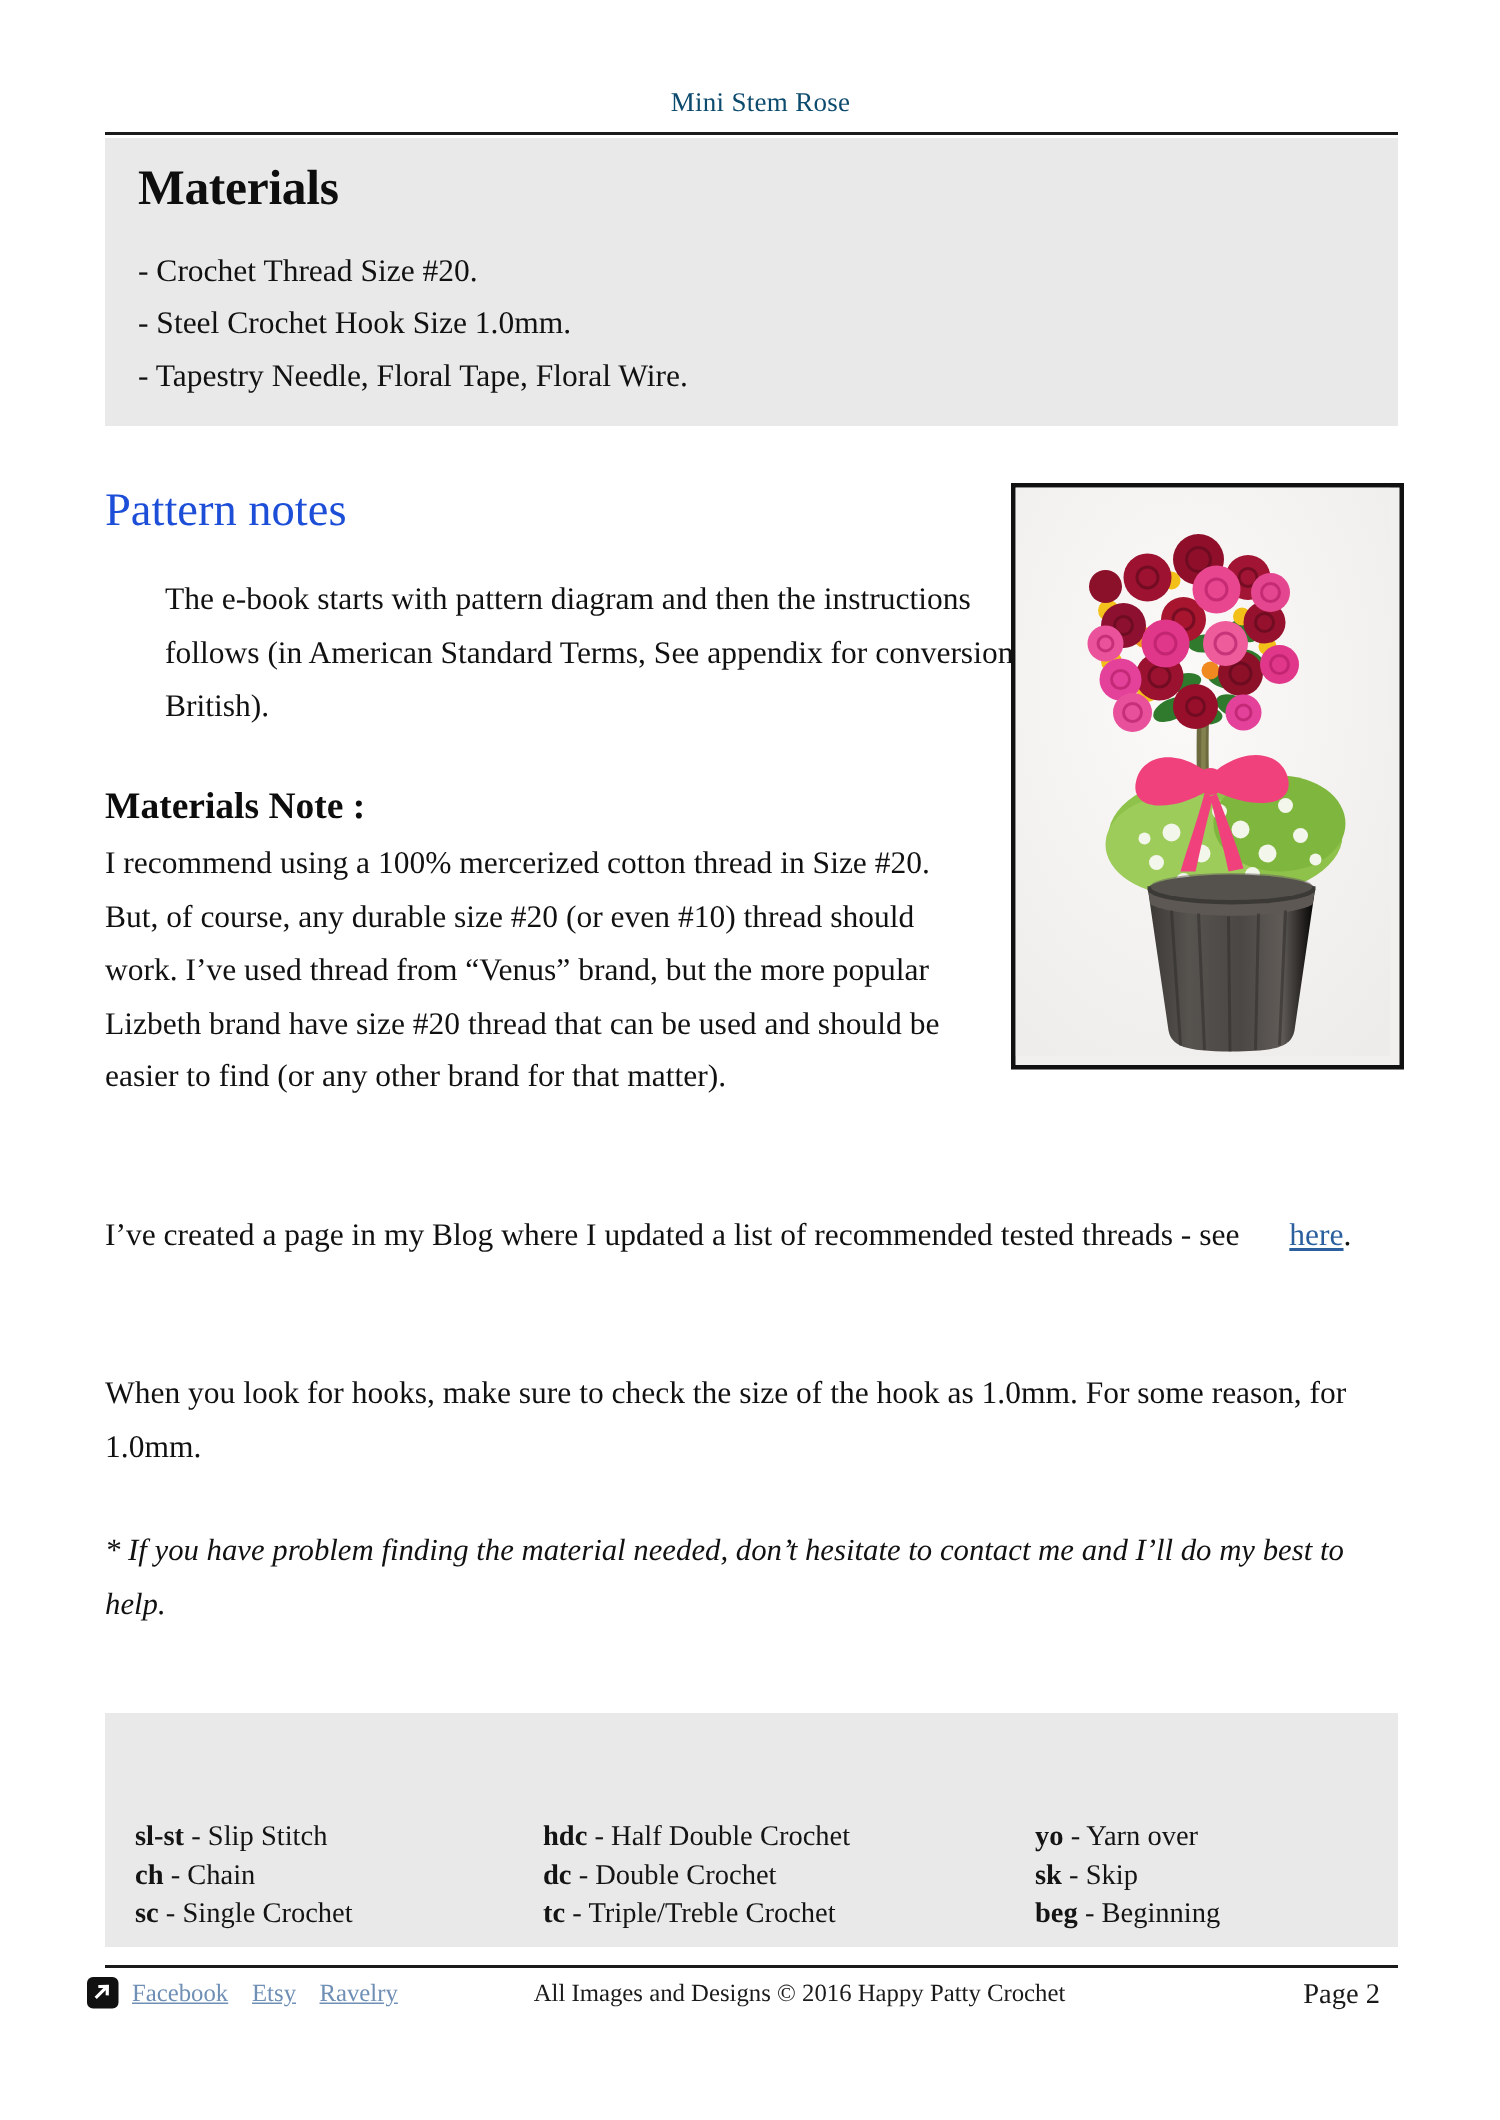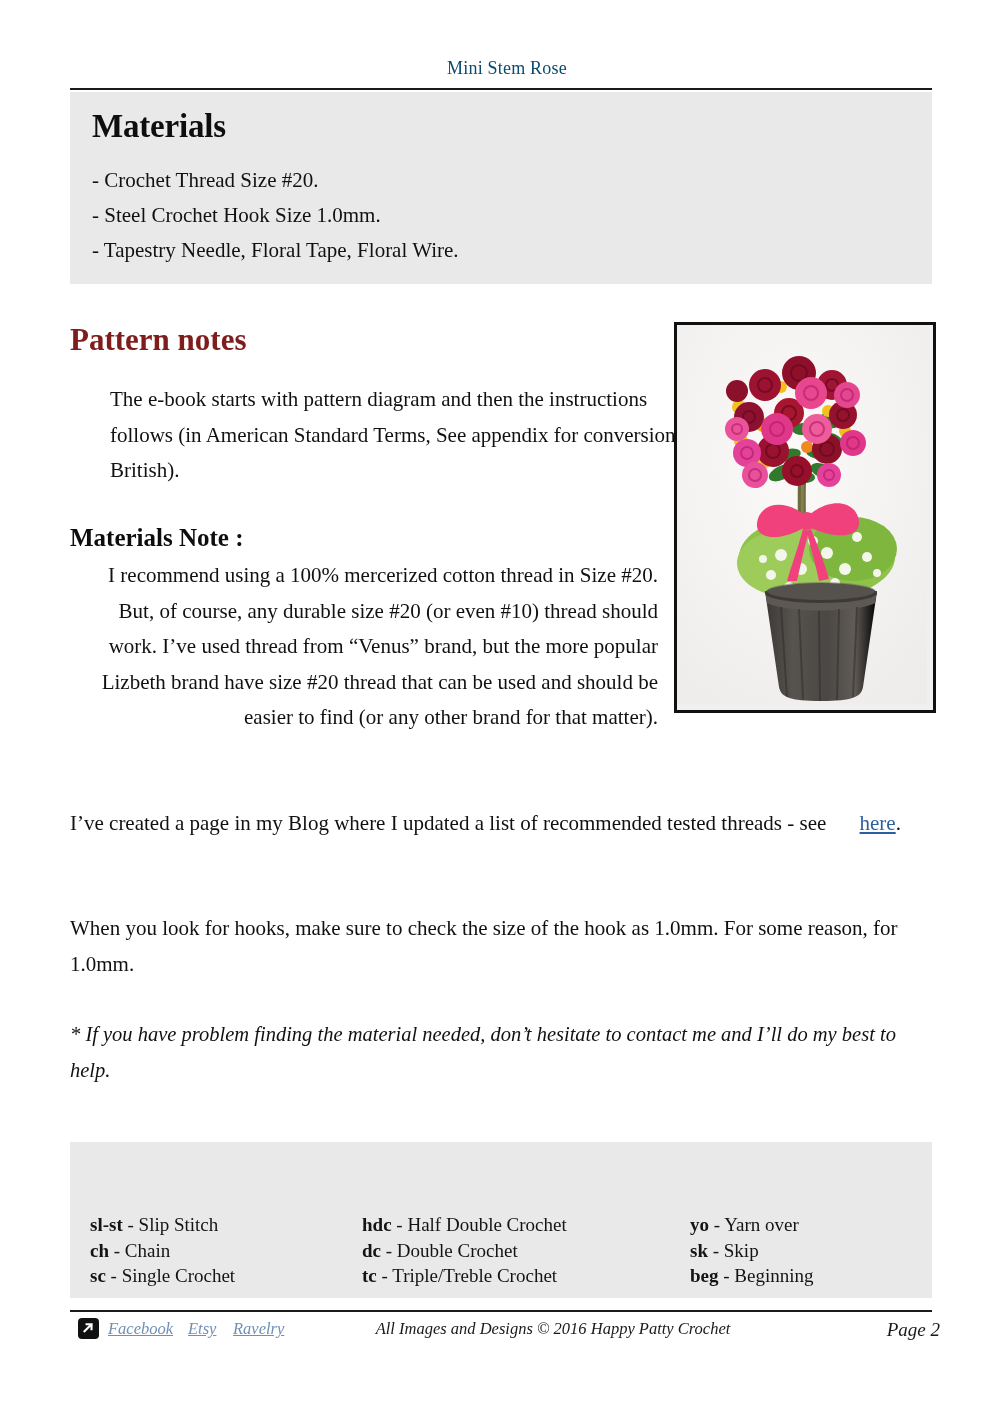--- a/index.html
+++ b/index.html
@@ -89,43 +89,43 @@
     color: #111111;
   }
   .materials-list div { white-space: nowrap; }
 
   
   #patternnotes-title {
     position: absolute;
     left: 70px;
     top: 322px;
     font-size: 31px;
-    font-weight: bold;
-    color: #7f1d1d;
+    font-weight: normal;
+    color: #1d4ed8;
   }
 
   .body-col {
     position: absolute;
     left: 70px;
     width: 588px;
     font-size: 21px;
     line-height: 35.5px;
     color: #111111;
     text-align: left;
   }
   #para-intro  { top: 382px; margin-left: 40px; }
   #matnote-head {
     position: absolute;
     left: 70px;
     top: 524px;
     font-size: 25px;
     font-weight: bold;
     color: #0d0d0d;
   }
-  #para-matnote { top: 558px; text-align: right; }
+  #para-matnote { top: 558px; }
 
   .body-wide {
     position: absolute;
     left: 70px;
     width: 862px;
     font-size: 21px;
     line-height: 35.5px;
     color: #111111;
   }
   #para-blog  { top: 806px; }
@@ -174,27 +174,26 @@
   .footer-rule {
     position: absolute;
     left: 70px;
     top: 1310px;
     width: 862px;
     height: 0;
     border-top: 2px solid #1b1b1b;
   }
   #footer {
     position: absolute;
-    left: 78px;
+    left: 58px;
     top: 1315px;
     width: 862px;
     height: 34px;
     font-size: 16.5px;
     color: #1a1a1a;
-    font-style: italic;
   }
   #share-icon {
     position: absolute;
     left: 0px;
     top: 3px;
     width: 21px;
     height: 21px;
     background: #111111;
     border-radius: 4px;
   }

